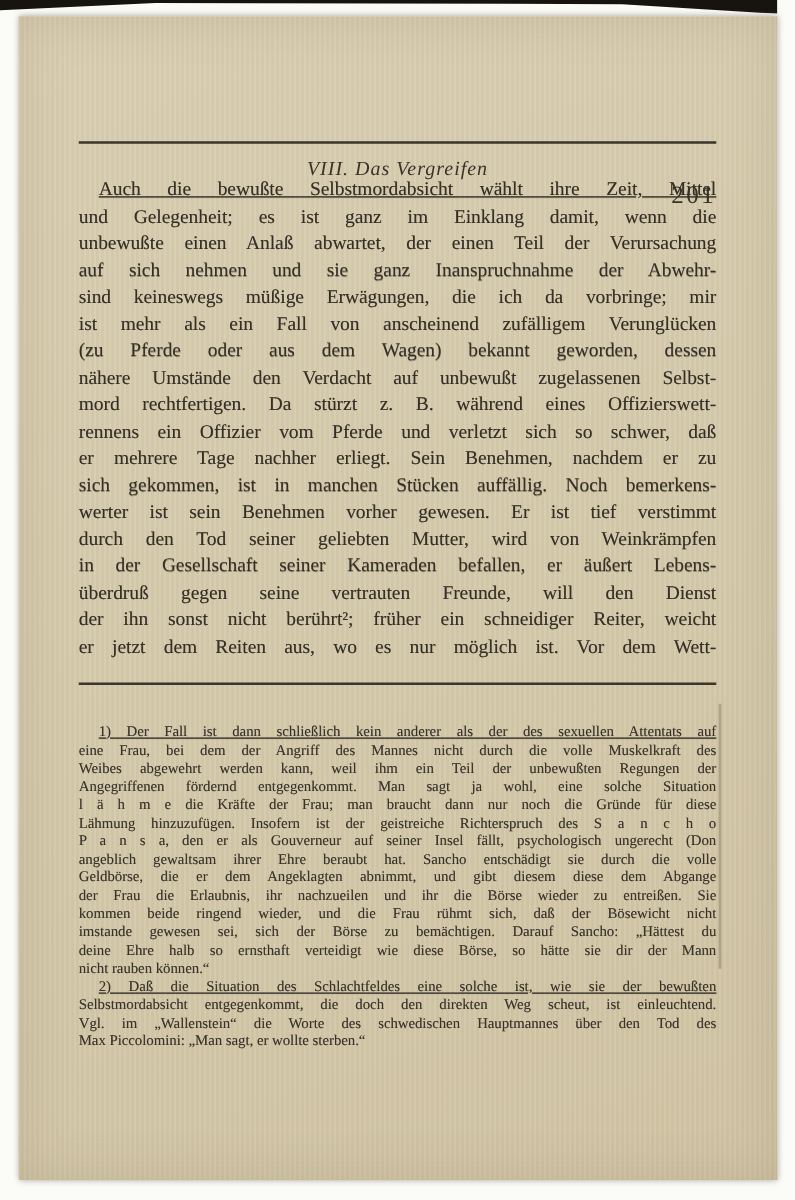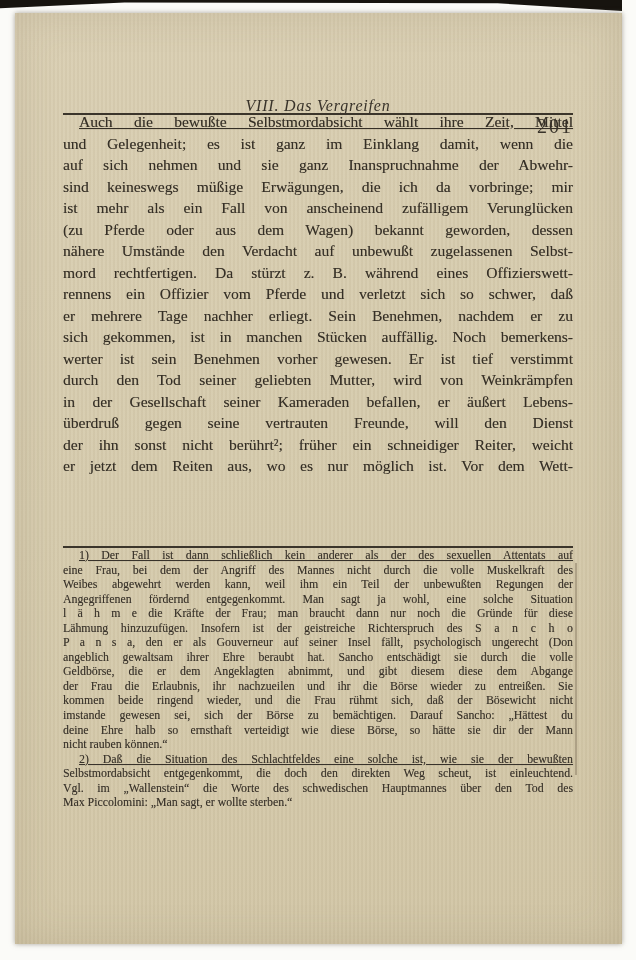--- a/index.html
+++ b/index.html
@@ -23,21 +23,21 @@
   
   .page {
     position: absolute; left: 15px; top: 13px;
     width: 607px; height: 931px;
     background-image:
       repeating-linear-gradient(90deg, rgba(255,255,255,0.035) 0 2px, rgba(60,50,30,0.03) 2px 4px),
       linear-gradient(160deg, #dacfb3 0%, #d6cbad 45%, #d1c5a5 100%);
     box-shadow: 0 0 5px rgba(110,104,88,0.6), inset 0 0 40px rgba(120,105,75,0.18);
   }
 
-  .textblock { position: absolute; left: 48px; width: 510px; }
+  .textblock { position: absolute; left: 48px; width: 510px; margin-top: 30px; }
 
   .running-header { top: 84px; height: 20px; color: #39332a; }
   .header-title {
     text-align: center;
     font-style: italic;
     font-size: 16px;
     letter-spacing: 0.8px;
   }
   .page-number {
     position: absolute; right: 0; top: 18px;
@@ -87,20 +87,21 @@
     <div class="textblock running-header">
       <div class="header-title">VIII. Das Vergreifen</div>
       <div class="page-number">201</div>
     </div>
 
     <div class="rule header-rule"></div>
 
     <div class="textblock main-text indent-first">
         <div class="tline j">Auch die bewußte Selbstmordabsicht wählt ihre Zeit, Mittel</div>
         <div class="tline j">und Gelegenheit; es ist ganz im Einklang damit, wenn die</div>
+        <div class="tline j">unbewußte einen Anlaß abwartet, der einen Teil der Verursachung</div>
         <div class="tline j">auf sich nehmen und sie ganz Inanspruchnahme der Abwehr-</div>
         <div class="tline j">sind keineswegs müßige Erwägungen, die ich da vorbringe; mir</div>
         <div class="tline j">ist mehr als ein Fall von anscheinend zufälligem Verunglücken</div>
         <div class="tline j">(zu Pferde oder aus dem Wagen) bekannt geworden, dessen</div>
         <div class="tline j">nähere Umstände den Verdacht auf unbewußt zugelassenen Selbst-</div>
         <div class="tline j">mord rechtfertigen. Da stürzt z. B. während eines Offizierswett-</div>
         <div class="tline j">rennens ein Offizier vom Pferde und verletzt sich so schwer, daß</div>
         <div class="tline j">er mehrere Tage nachher erliegt. Sein Benehmen, nachdem er zu</div>
         <div class="tline j">sich gekommen, ist in manchen Stücken auffällig. Noch bemerkens-</div>
         <div class="tline j">werter ist sein Benehmen vorher gewesen. Er ist tief verstimmt</div>

